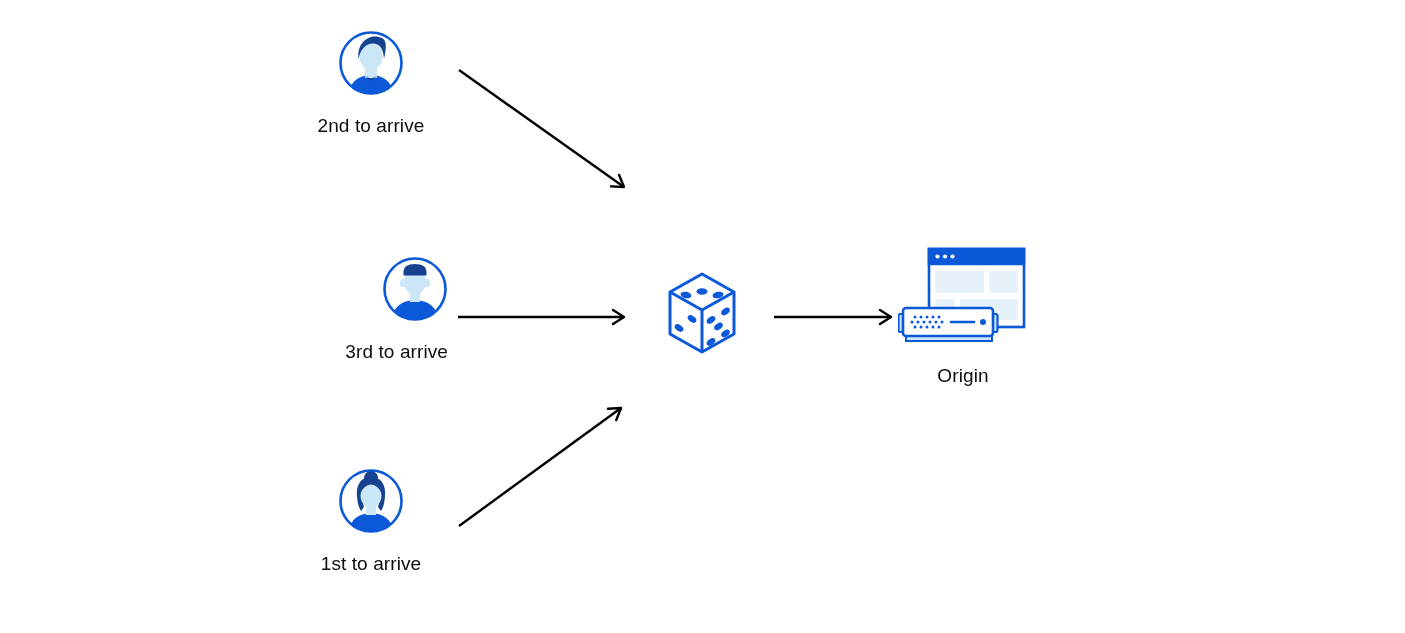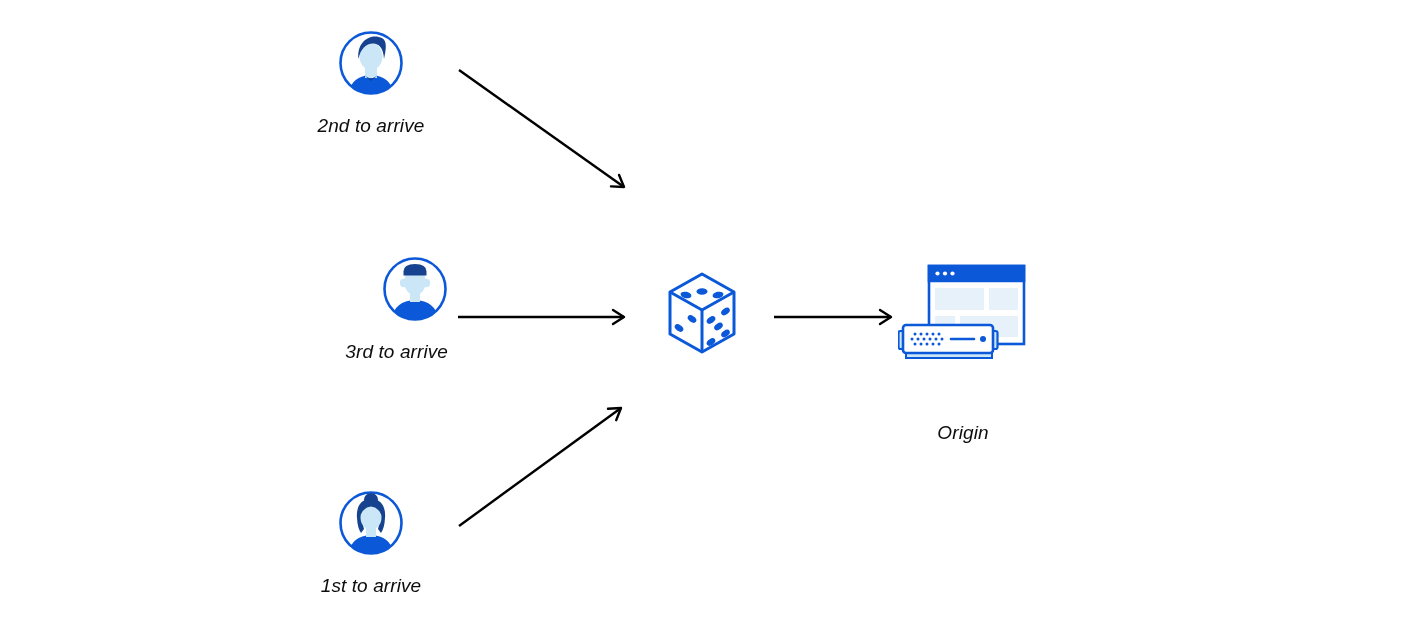--- a/index.html
+++ b/index.html
@@ -1,17 +1,17 @@
 <!DOCTYPE html>
 <html><head>
 <meta charset="utf-8">
 <style>
   html,body{margin:0;padding:0;background:#ffffff;}
   body{font-family:"Liberation Sans","DejaVu Sans",sans-serif;}
-  .canvas{position:relative;width:1405px;height:633px;background:#ffffff;overflow:hidden;font-style:italic;}
+  .canvas{position:relative;width:1405px;height:633px;background:#ffffff;overflow:hidden;}
   .node{position:absolute;display:flex;flex-direction:column;align-items:center;}
   .node .label{margin-top:18px;font-size:19px;line-height:23px;color:#0d0d0d;letter-spacing:0.1px;white-space:nowrap;text-align:center;}
   .arrow-layer{position:absolute;left:0;top:0;width:1405px;height:633px;pointer-events:none;}
   .icon-box{display:block;}
 </style>
 </head>
 <body>
 
 <div class="canvas">
 
@@ -59,21 +59,21 @@
         <path d="M28,35 h10 v11 h-10 Z" fill="#cbe6f7"></path>
         <ellipse cx="21.5" cy="27" rx="3.6" ry="4.2" fill="#cbe6f7"></ellipse>
         <ellipse cx="44.5" cy="27" rx="3.6" ry="4.2" fill="#cbe6f7"></ellipse>
         <ellipse cx="33" cy="26" rx="10.8" ry="13" fill="#cbe6f7"></ellipse>
         <path d="M21.5,19.5 L44.5,19.5 L44.5,15.5 Q44.5,8 33,8 Q21.5,8 21.5,15.5 Z" fill="#17428f"></path>
       </g>
     </svg>
     <div class="label">3rd to arrive</div>
   </div>
 
-  <div class="node" style="left:291px;top:490px;width:160px;justify-content:flex-end;">
+  <div class="node" style="left:291px;top:468px;width:160px;justify-content:flex-end;">
     <svg class="icon-box" width="66" height="66" viewBox="0 0 66 66">
       <defs>
           <clipPath id="c3">
             <circle cx="33" cy="33" r="30"></circle>
           </clipPath>
         </defs>
       <circle cx="33" cy="33" r="30.5" fill="#ffffff" stroke="#0b58d8" stroke-width="2.6"></circle>
       <g clip-path="url(#c3)">
         <path d="M10,66 Q12,46 33,45 Q54,46 56,66 Z" fill="#0b58d8"></path>
         <ellipse cx="33" cy="9.5" rx="7" ry="6.5" fill="#17428f"></ellipse>
@@ -101,21 +101,21 @@
         <ellipse cx="12" cy="57" rx="4.8" ry="3" transform="rotate(35 12 57)"></ellipse>
         <ellipse cx="44" cy="49" rx="4.8" ry="3" transform="rotate(-35 44 49)"></ellipse>
         <ellipse cx="58.5" cy="40.5" rx="4.8" ry="3" transform="rotate(-35 58.5 40.5)"></ellipse>
         <ellipse cx="51.5" cy="55.5" rx="4.8" ry="3" transform="rotate(-35 51.5 55.5)"></ellipse>
         <ellipse cx="44" cy="71" rx="4.8" ry="3" transform="rotate(-35 44 71)"></ellipse>
         <ellipse cx="58.5" cy="62.5" rx="4.8" ry="3" transform="rotate(-35 58.5 62.5)"></ellipse>
       </g>
     </svg>
   </div>
 
-  <div class="node" style="left:898px;top:263px;width:130px;gap:40px;">
+  <div class="node" style="left:898px;top:246px;width:130px;">
     <svg class="icon-box" width="130" height="100" viewBox="0 0 130 100">
 
       <rect x="31" y="3" width="95" height="78" fill="#ffffff" stroke="#0b58d8" stroke-width="2.6"></rect>
       <path d="M31,3 h95 v15 h-95 Z" fill="#0b58d8" stroke="#0b58d8" stroke-width="2.6"></path>
       <circle cx="39.5" cy="10.5" r="2.1" fill="#ffffff"></circle>
       <circle cx="47" cy="10.5" r="2.1" fill="#ffffff"></circle>
       <circle cx="54.5" cy="10.5" r="2.1" fill="#ffffff"></circle>
       <g fill="#e6f1f9">
         <rect x="37" y="25" width="49" height="22"></rect>
         <rect x="91" y="25" width="29" height="22"></rect>

